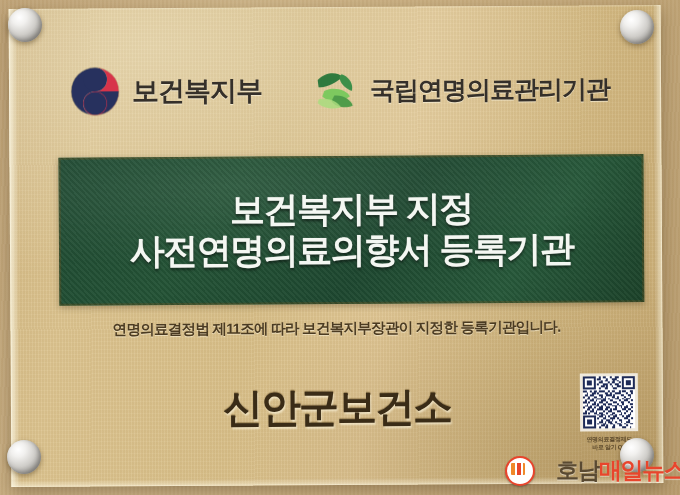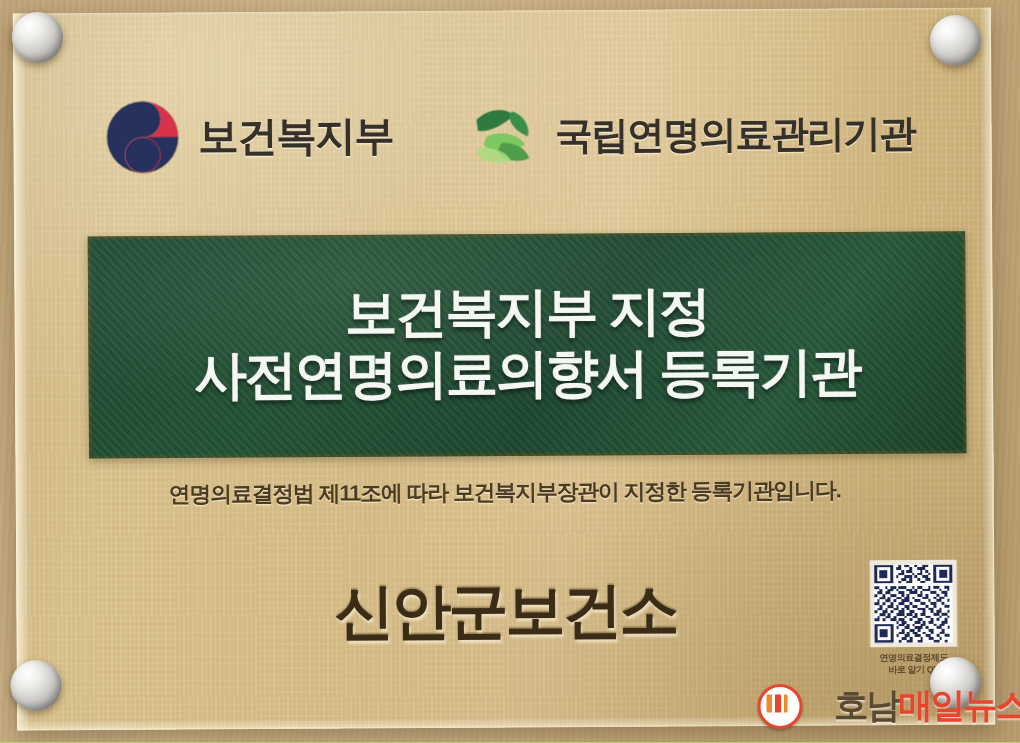--- a/index.html
+++ b/index.html
@@ -6,21 +6,21 @@
     margin: 0;
     padding: 0;
     background: #c9b38a;
   }
   #stage {
     position: relative;
     width: 680px;
     height: 495px;
     overflow: hidden;
     font-family: "Liberation Sans", "DejaVu Sans", sans-serif;
-    background: #bef264;
+    background: #ffffff;
   }
 
   
   .wall {
     position: absolute;
     inset: 0;
     background:
       linear-gradient(105deg, #c0a478 0%, #cdb488 30%, #c7ac7e 62%, #b89c6e 100%);
   }
   .wall-grain {

